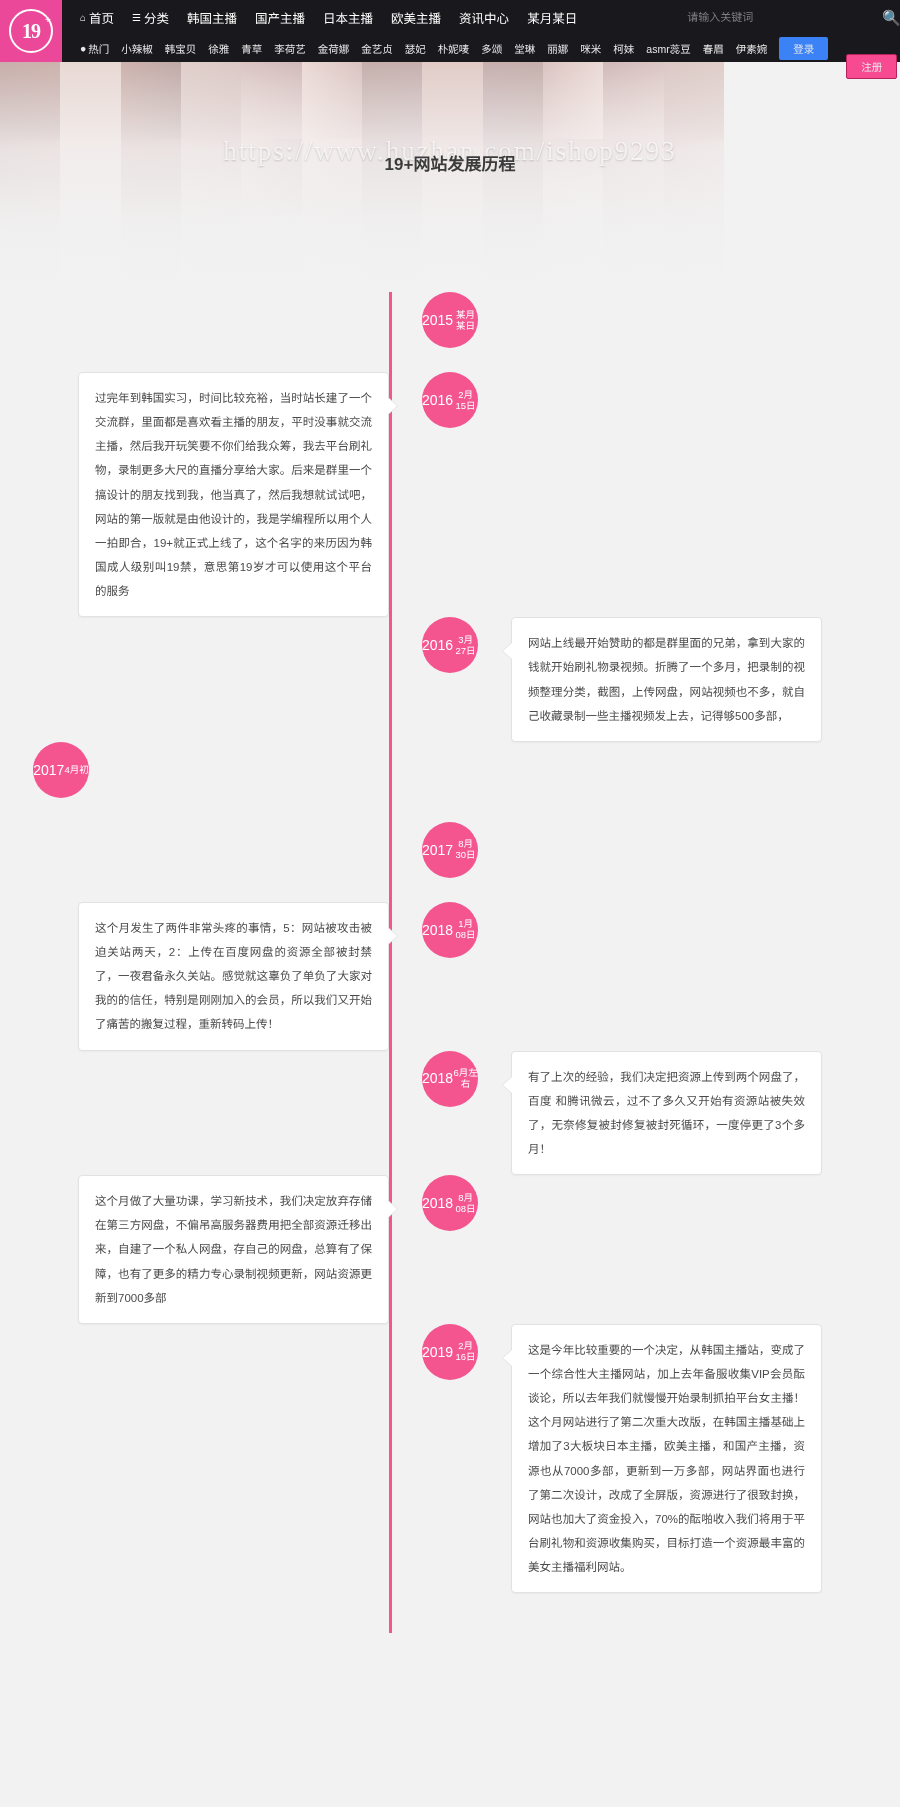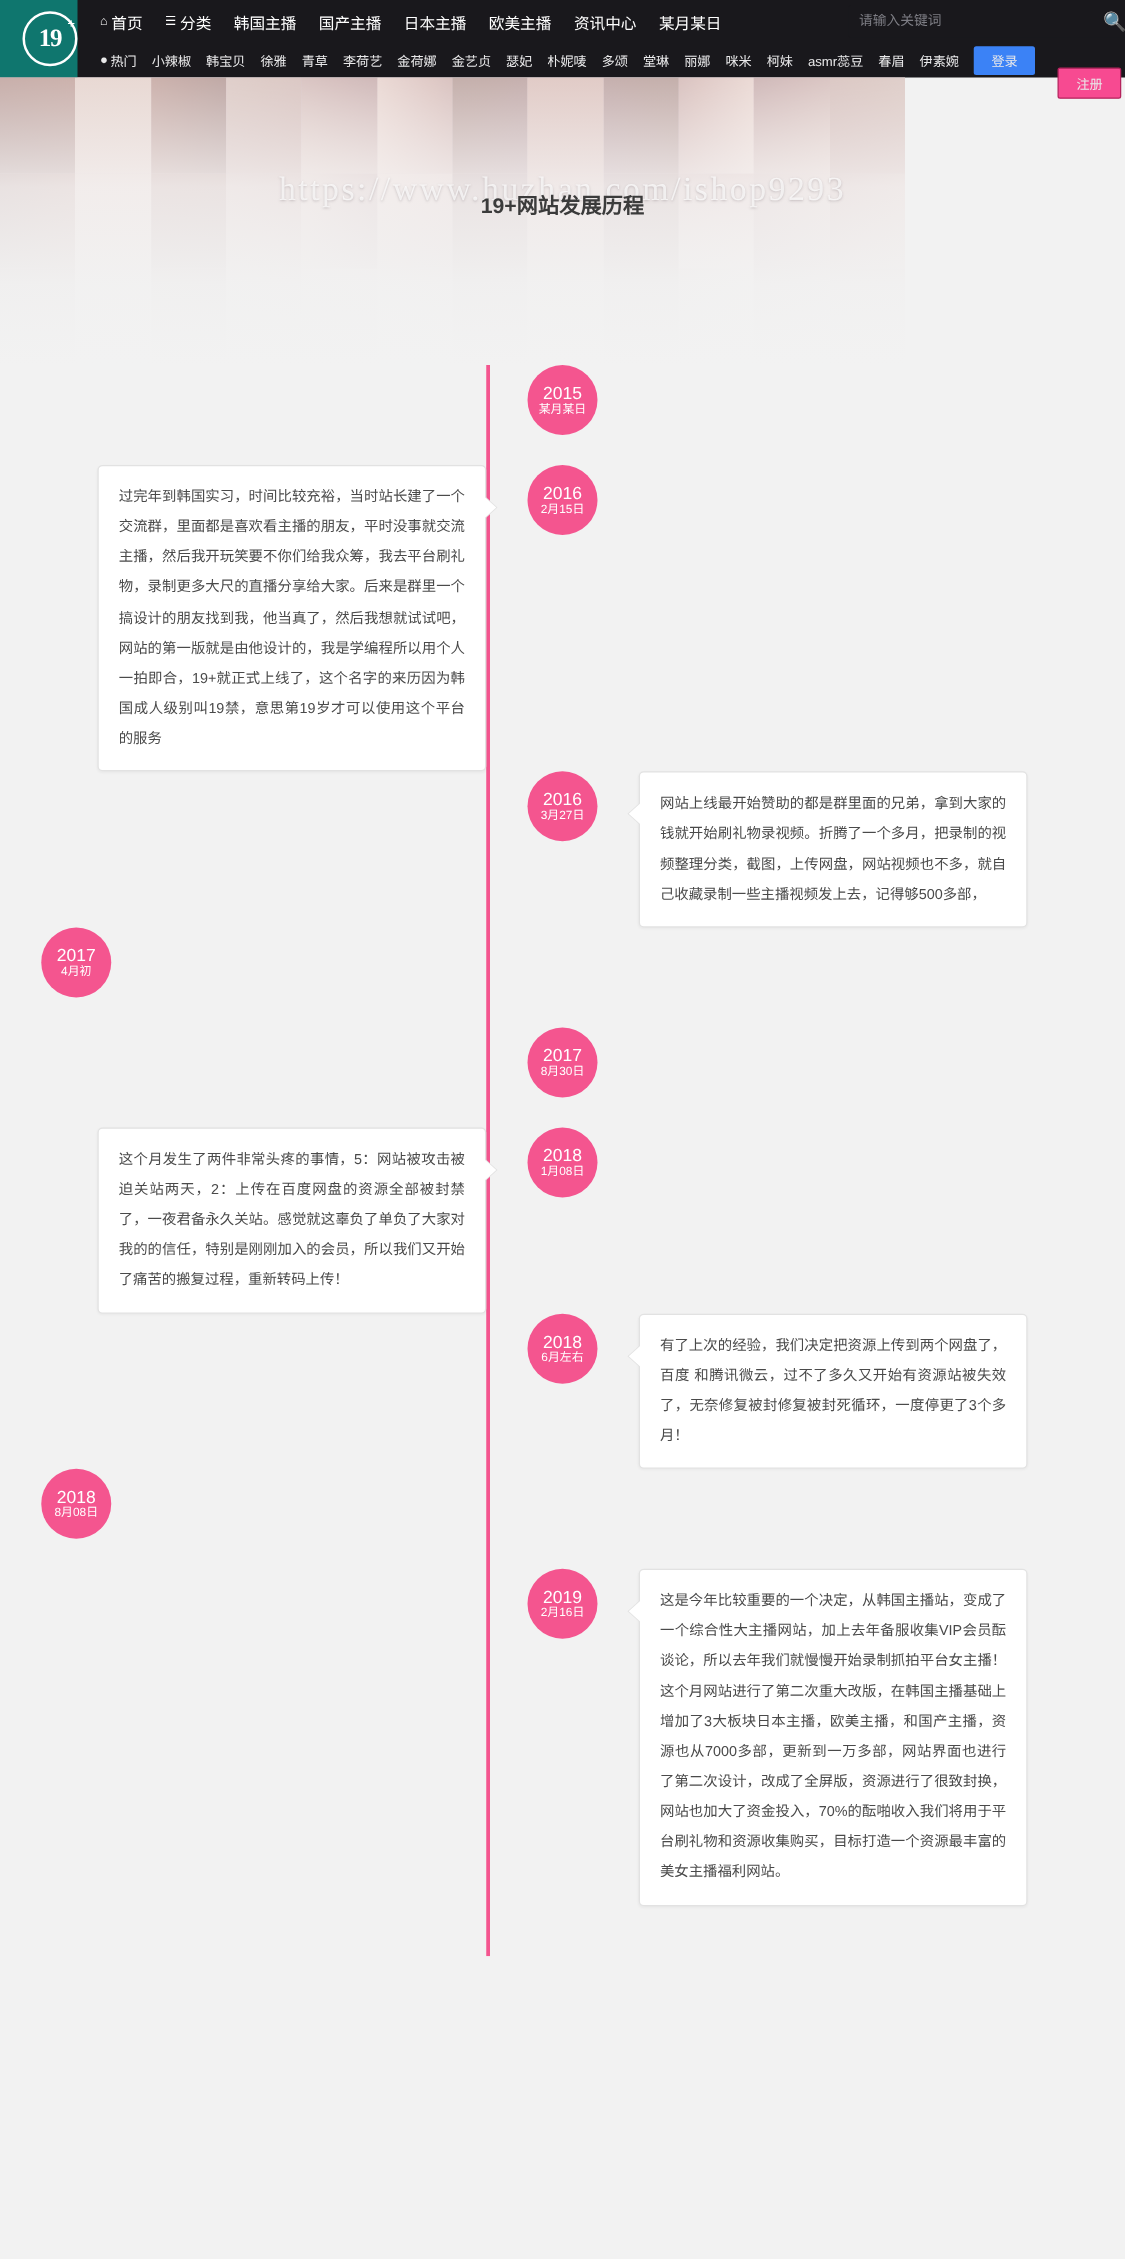--- a/index.html
+++ b/index.html
@@ -18,24 +18,24 @@
     width: 900px;
     height: 62px;
     background: #19181c;
     display: flex;
     align-items: stretch;
   }
   .logo {
     width: 62px;
     height: 62px;
     flex: 0 0 62px;
-    background: #0f766e;
-    display: flex;
-    align-items: center;
-    justify-content: flex-end;
+    background: #ec4899;
+    display: flex;
+    align-items: center;
+    justify-content: center;
   }
   .logo-inner {
     width: 44px;
     height: 44px;
     border: 2px solid #ffffff;
     border-radius: 50%;
     color: #fff;
     font-size: 20px;
     font-weight: bold;
     display: flex;
@@ -213,21 +213,20 @@
 
   .dot {
     position: relative;
     z-index: 3;
     width: 56px;
     height: 56px;
     border-radius: 50%;
     background: #f4558f;
     color: #ffffff;
     display: flex;
-    flex-direction: column;
     align-items: center;
     justify-content: center;
     text-align: center;
     line-height: 1.15;
   }
   .dot .yr { font-size: 14px; font-weight: 400; }
   .dot .md { font-size: 9.5px; margin-top: 1px; }
 
   .bubble {
     position: relative;
@@ -451,20 +450,23 @@
           <div class="dot">
             <span class="yr">2018</span>
             <span class="md">6月左右</span>
           </div>
         </div>
         <div class="tl-right">
           <div class="bubble">有了上次的经验，我们决定把资源上传到两个网盘了，百度 和腾讯微云，过不了多久又开始有资源站被失效了，无奈修复被封修复被封死循环，一度停更了3个多月！</div>
         </div>
       </div>
       <div class="tl-row side-left">
+        <div class="tl-left">
+          <div class="bubble">这个月做了大量功课，学习新技术，我们决定放弃存储在第三方网盘，不偏吊高服务器费用把全部资源迁移出来，自建了一个私人网盘，存自己的网盘，总算有了保障，也有了更多的精力专心录制视频更新，网站资源更新到7000多部</div>
+        </div>
         <div class="tl-mid">
           <div class="dot">
             <span class="yr">2018</span>
             <span class="md">8月08日</span>
           </div>
         </div>
         <div class="tl-right"></div>
       </div>
       <div class="tl-row side-right">
         <div class="tl-left"></div>

